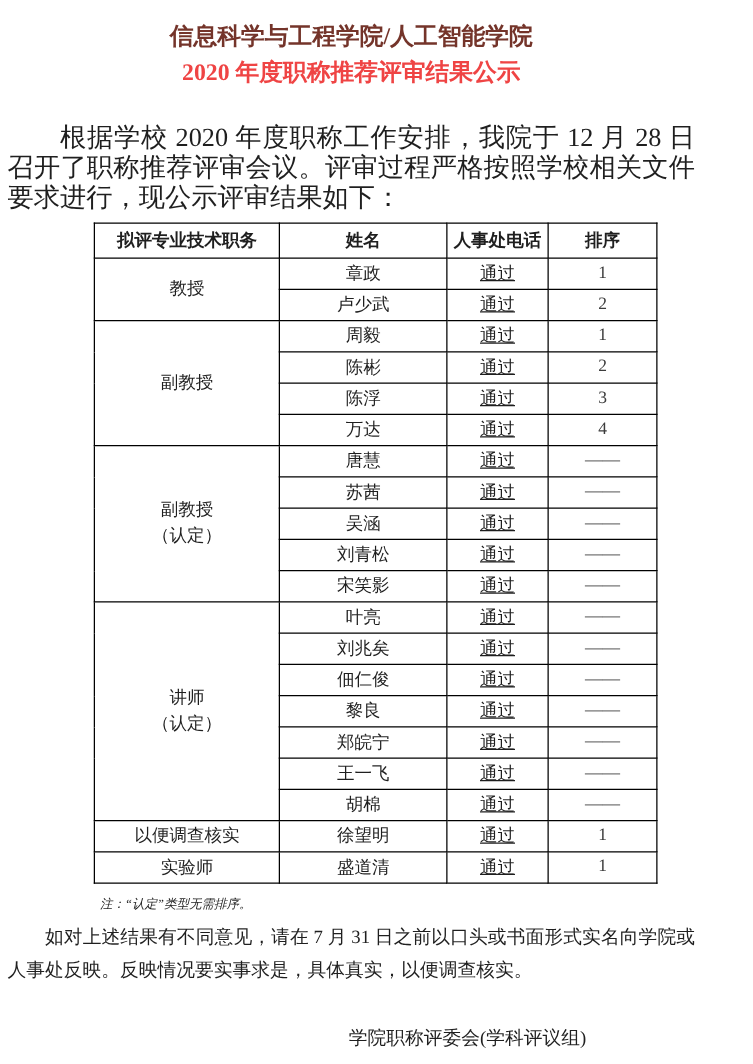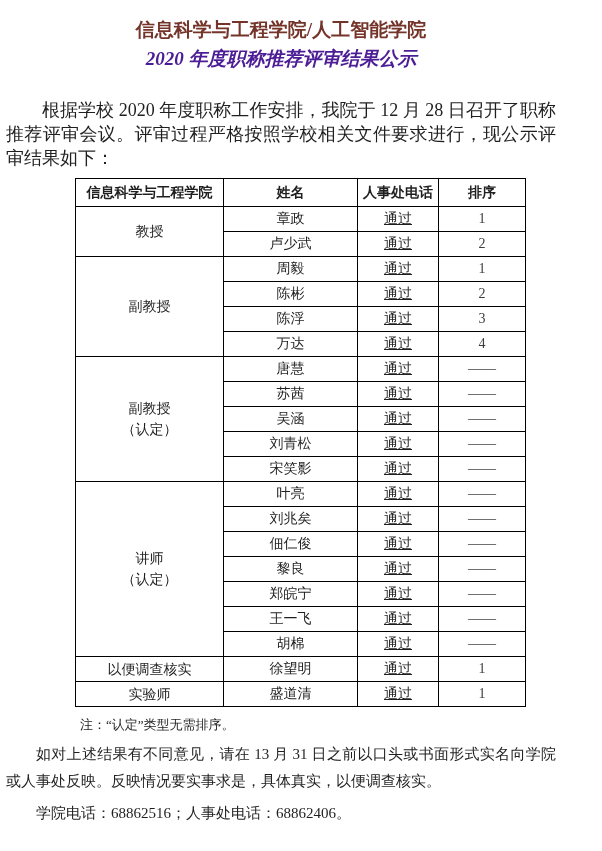--- a/index.html
+++ b/index.html
@@ -1,48 +1,48 @@
 <!DOCTYPE html>
 <html><head>
 <meta charset="utf-8">
 <style>
   html,body{margin:0;padding:0;background:#ffffff;}
   body{width:602px;height:851px;font-family:"Liberation Serif","DejaVu Serif",serif;color:#1f1f1f;overflow:hidden;}
   .page{box-sizing:border-box;width:562px;height:851px;padding:15px 6px 0 6px;}
   .title{text-align:center;font-weight:bold;font-size:19px;line-height:29px;margin:0;}
-  .intro{font-size:18px;line-height:24px;text-indent:2em;text-align:justify;margin:25px 0 0 0;}
+  .intro{font-size:21px;line-height:24px;text-indent:2em;text-align:justify;margin:25px 0 0 0;}
   table.results{border-collapse:collapse;margin:8px 0 0 69px;table-layout:fixed;}
   .results th,.results td{border:1px solid #000;text-align:center;vertical-align:middle;padding:0;font-size:14px;}
   .results th{height:27px;font-weight:bold;}
   .results td{height:24px;}
   .col1{width:147px;}.col2{width:133px;}.col3{width:80px;}.col4{width:86px;}
   td.category{white-space:pre-line;line-height:21px;}
   td.result{text-decoration:underline;margin-top:40px;}
   td.rank{color:#3c3c3c;}
-  .note{font-size:13px;margin:9px 0 0 74px;}
+  .note{font-size:10px;margin:9px 0 0 74px;font-style:italic;}
   .para{font-size:15px;line-height:27px;text-indent:2em;text-align:justify;margin:7px 0 0 0;}
   .contacts{font-size:15px;text-indent:2em;margin:9px 0 0 0;}
   .signature{width:252px;margin:26px 56px 0 auto;text-align:center;font-size:15px;line-height:29px;}
 </style>
 </head>
 <body>
 
 <div class="page">
 
   <h1 class="title">
     <span style="display: block; color: rgb(116, 52, 42);">信息科学与工程学院/人工智能学院</span>
-    <span style="display: block; color: #4c1d95; font-style: italic;">2020 年度职称推荐评审结果公示</span>
+    <span style="display: block; color: #ef4444;">2020 年度职称推荐评审结果公示</span>
   </h1>
 
   <p class="intro">根据学校 2020 年度职称工作安排，我院于 12 月 28 日召开了职称推荐评审会议。评审过程严格按照学校相关文件要求进行，现公示评审结果如下：</p>
 
   <table class="results">
     <thead>
       <tr>
-        <th class="col1">信息科学与工程学院</th>
+        <th class="col1">拟评专业技术职务</th>
         <th class="col2">姓名</th>
         <th class="col3">人事处电话</th>
         <th class="col4">排序</th>
       </tr>
     </thead>
     <tbody>
 
       <tr>
         <td class="category" rowspan="2">教授</td>
         <td>章政</td>
@@ -155,22 +155,21 @@
         <td>盛道清</td>
         <td class="result">通过</td>
         <td class="rank">1</td>
       </tr>
 
     </tbody>
   </table>
 
   <div class="note">注：“认定”类型无需排序。</div>
 
-  <p class="para">如对上述结果有不同意见，请在 13 月 31 日之前以口头或书面形式实名向学院或人事处反映。反映情况要实事求是，具体真实，以便调查核实。</p>
+  <p class="para">如对上述结果有不同意见，请在 7 月 31 日之前以口头或书面形式实名向学院或人事处反映。反映情况要实事求是，具体真实，以便调查核实。</p>
 
-  <div class="contacts">学院电话：68862516；人事处电话：68862406。</div>
 
   <div class="signature">
     <div>学院职称评委会(学科评议组)</div>
 
   </div>
 
 </div>
 
 </body></html>

